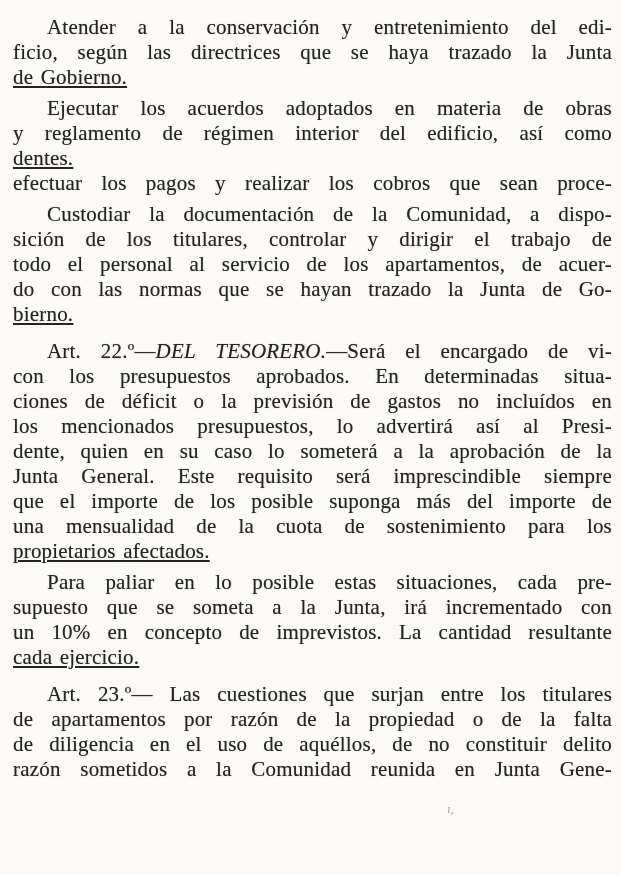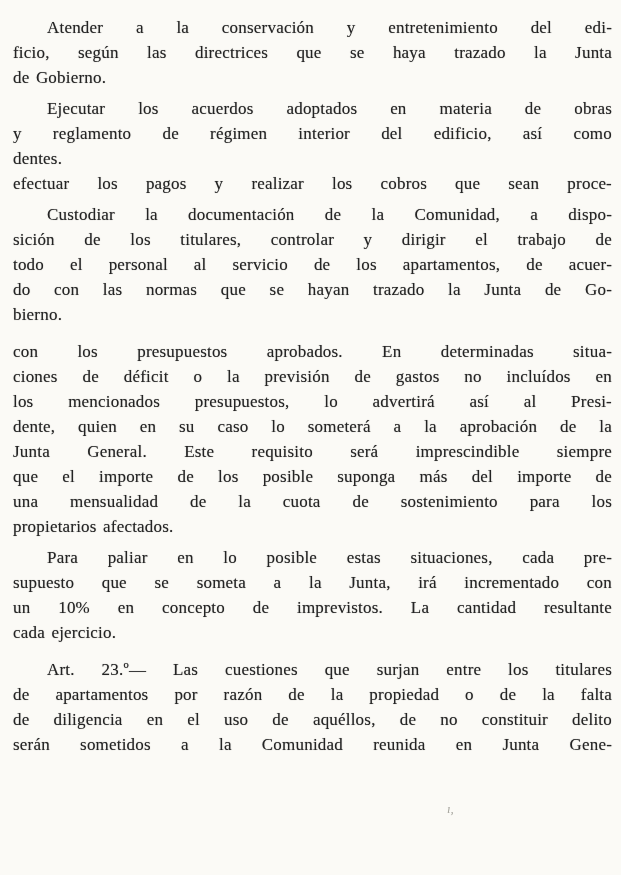--- a/index.html
+++ b/index.html
@@ -23,35 +23,36 @@
   .text-block {
     width: 599px;
   }
   .para {
     margin: 0 0 6px 0;
   }
   .para.section-gap {
     margin-top: 12px;
   }
   .line {
-    font-size: 17px;
+    font-size: 21px;
     line-height: 25px;
     height: 25px;
     white-space: nowrap;
     text-align: justify;
     text-align-last: justify;
     letter-spacing: 0.2px;
     text-shadow: 0 0 1px rgba(40, 40, 40, 0.45);
   }
   .line.first {
     text-indent: 34px;
   }
   .line.short-last {
     text-align-last: left;
     word-spacing: 2px;
+    text-decoration: underline;
   }
   .line em {
     font-style: italic;
   }
   .stray-mark {
     position: absolute;
     left: 447px;
     top: 801px;
     font-size: 13px;
     font-style: italic;
@@ -76,36 +77,37 @@
         <div class="line"><span>efectuar los pagos y realizar los cobros que sean proce-</span></div>
       </div>
       <div class="para">
         <div class="line first"><span>Custodiar la documentación de la Comunidad, a dispo-</span></div>
         <div class="line"><span>sición de los titulares, controlar y dirigir el trabajo de</span></div>
         <div class="line"><span>todo el personal al servicio de los apartamentos, de acuer-</span></div>
         <div class="line"><span>do con las normas que se hayan trazado la Junta de Go-</span></div>
         <div class="line short-last"><span>bierno.</span></div>
       </div>
       <div class="para section-gap">
+        <div class="line first"><span>Art. 22.º—</span><em>DEL TESORERO.</em><span>—Será el encargado de vi-</span></div>
         <div class="line"><span>con los presupuestos aprobados. En determinadas situa-</span></div>
         <div class="line"><span>ciones de déficit o la previsión de gastos no incluídos en</span></div>
         <div class="line"><span>los mencionados presupuestos, lo advertirá así al Presi-</span></div>
         <div class="line"><span>dente, quien en su caso lo someterá a la aprobación de la</span></div>
         <div class="line"><span>Junta General. Este requisito será imprescindible siempre</span></div>
         <div class="line"><span>que el importe de los posible suponga más del importe de</span></div>
         <div class="line"><span>una mensualidad de la cuota de sostenimiento para los</span></div>
         <div class="line short-last"><span>propietarios afectados.</span></div>
       </div>
       <div class="para">
         <div class="line first"><span>Para paliar en lo posible estas situaciones, cada pre-</span></div>
         <div class="line"><span>supuesto que se someta a la Junta, irá incrementado con</span></div>
         <div class="line"><span>un 10% en concepto de imprevistos. La cantidad resultante</span></div>
         <div class="line short-last"><span>cada ejercicio.</span></div>
       </div>
       <div class="para section-gap">
         <div class="line first"><span>Art. 23.º— Las cuestiones que surjan entre los titulares</span></div>
         <div class="line"><span>de apartamentos por razón de la propiedad o de la falta</span></div>
         <div class="line"><span>de diligencia en el uso de aquéllos, de no constituir delito</span></div>
-        <div class="line"><span>serán sometidos a la Comunidad reunida en Junta Gene-</span></div>
+        <div class="line"><span>razón sometidos a la Comunidad reunida en Junta Gene-</span></div>
       </div>
     </div>
   <div class="stray-mark">ı,</div>
 </div>
 
 </body></html>

